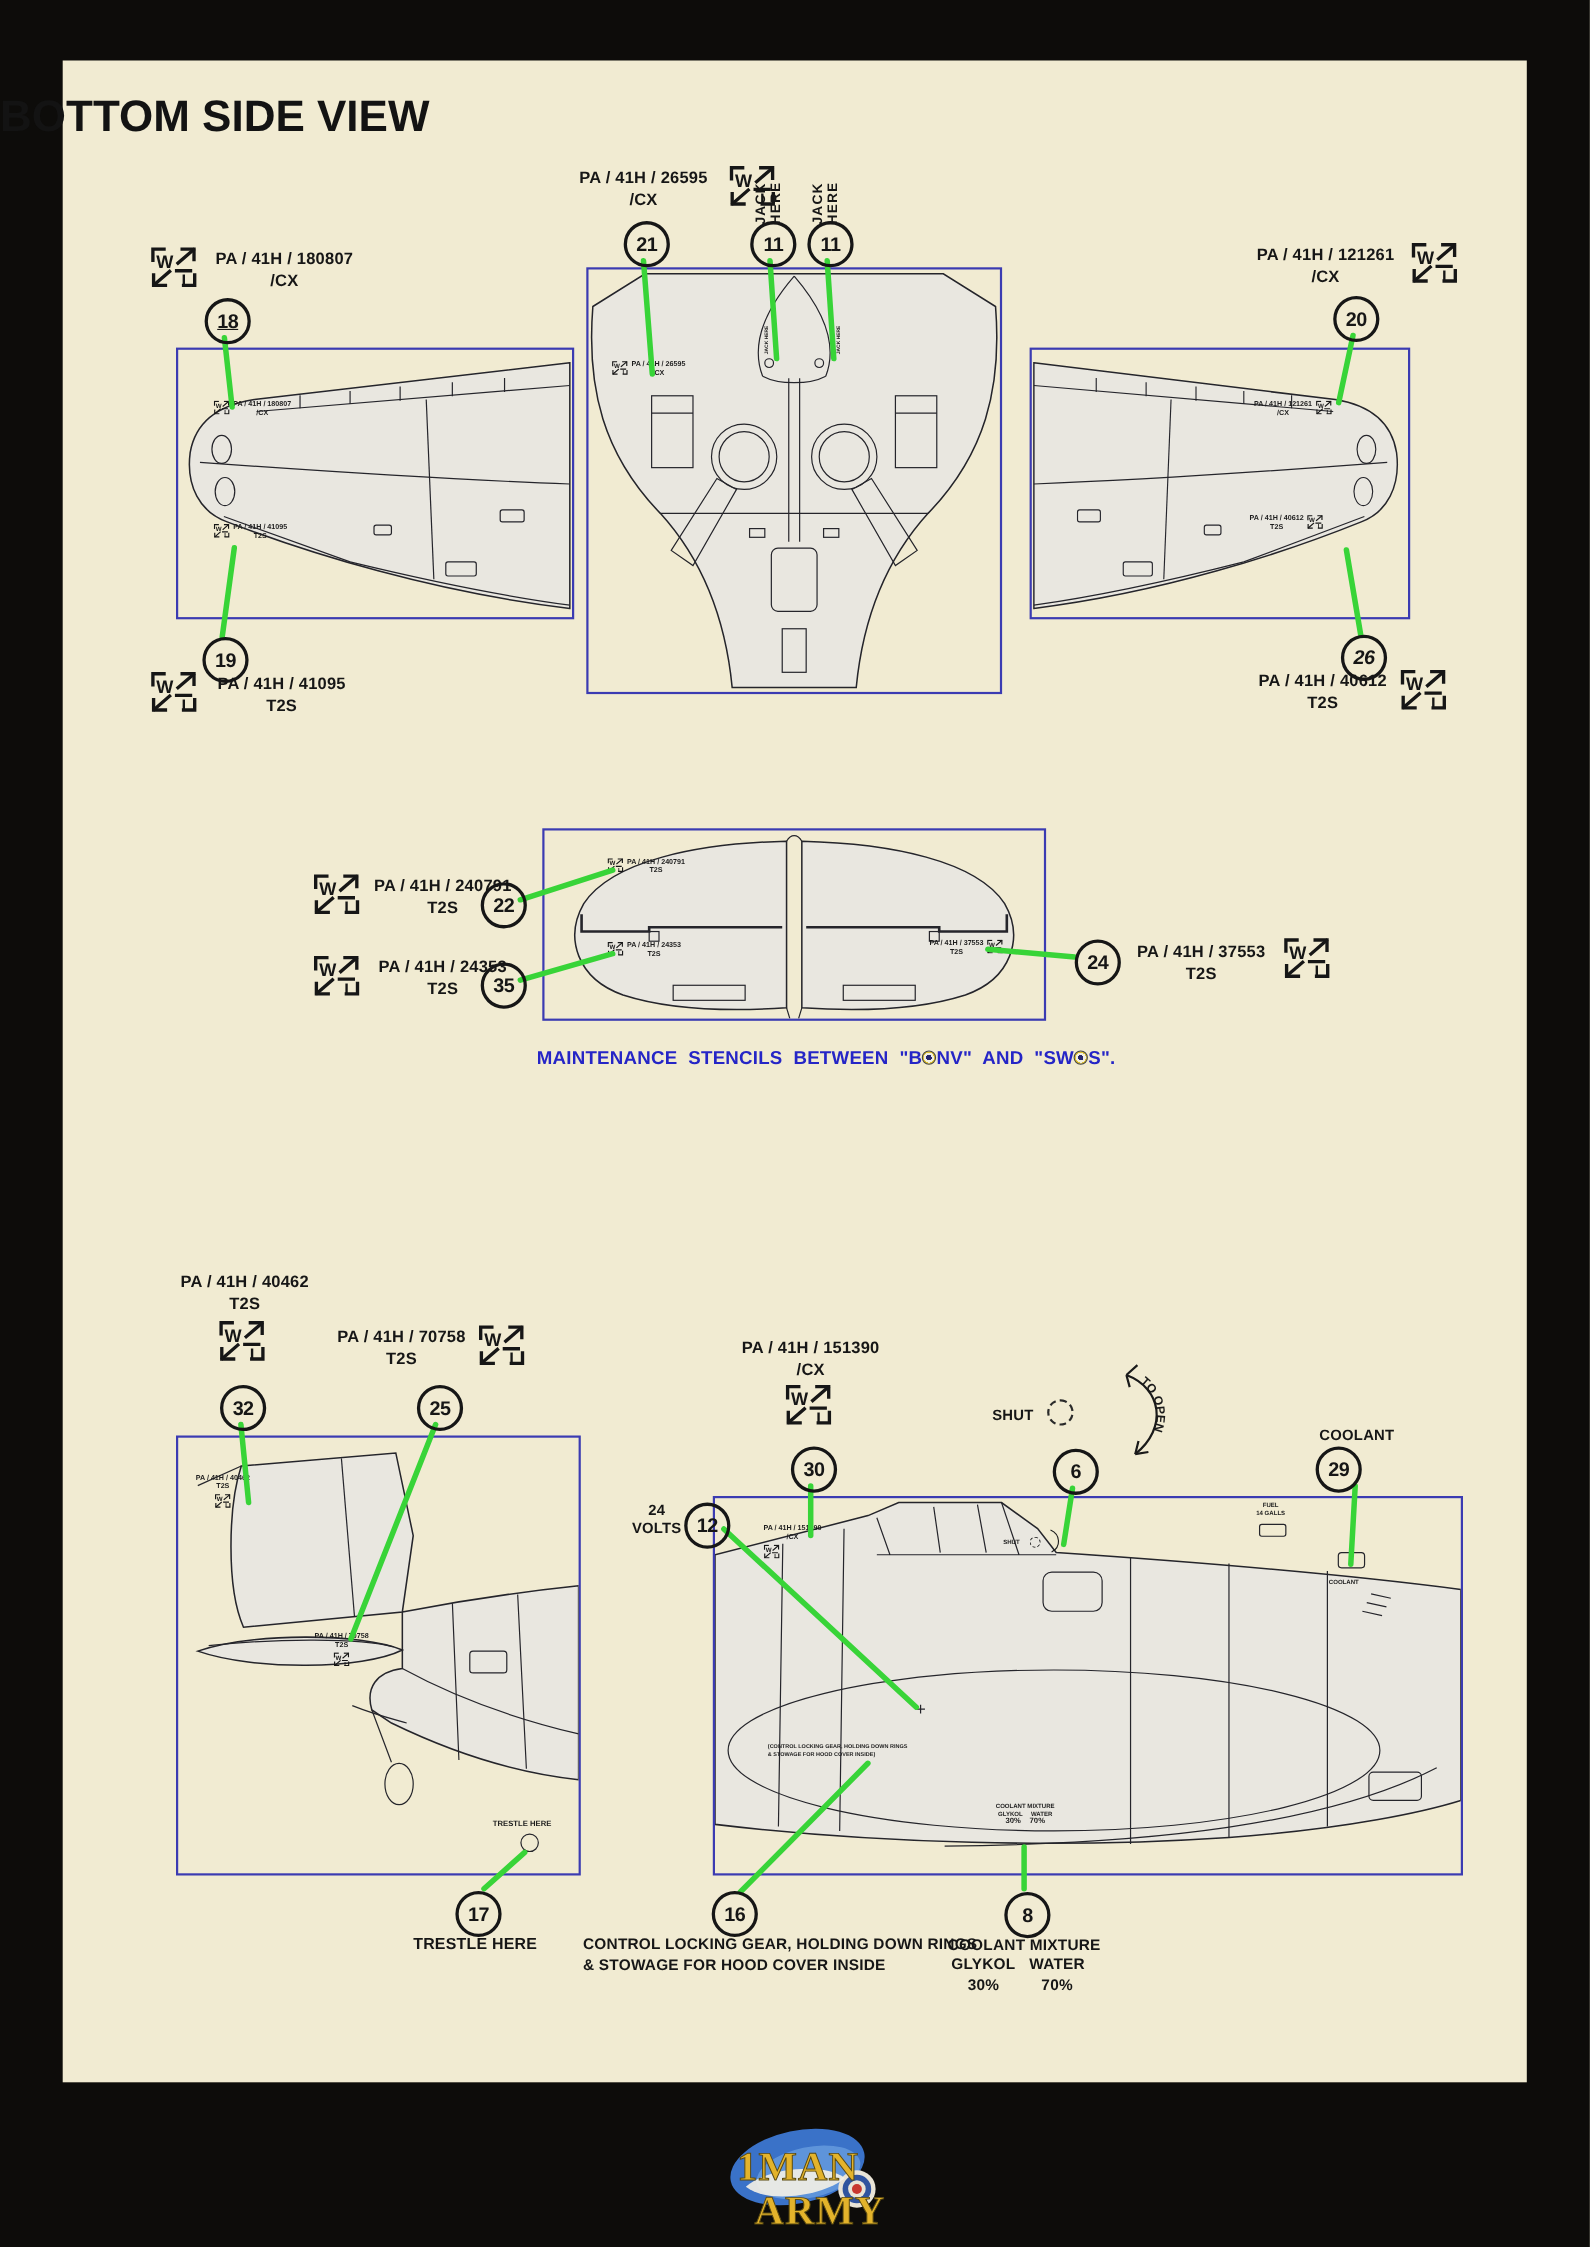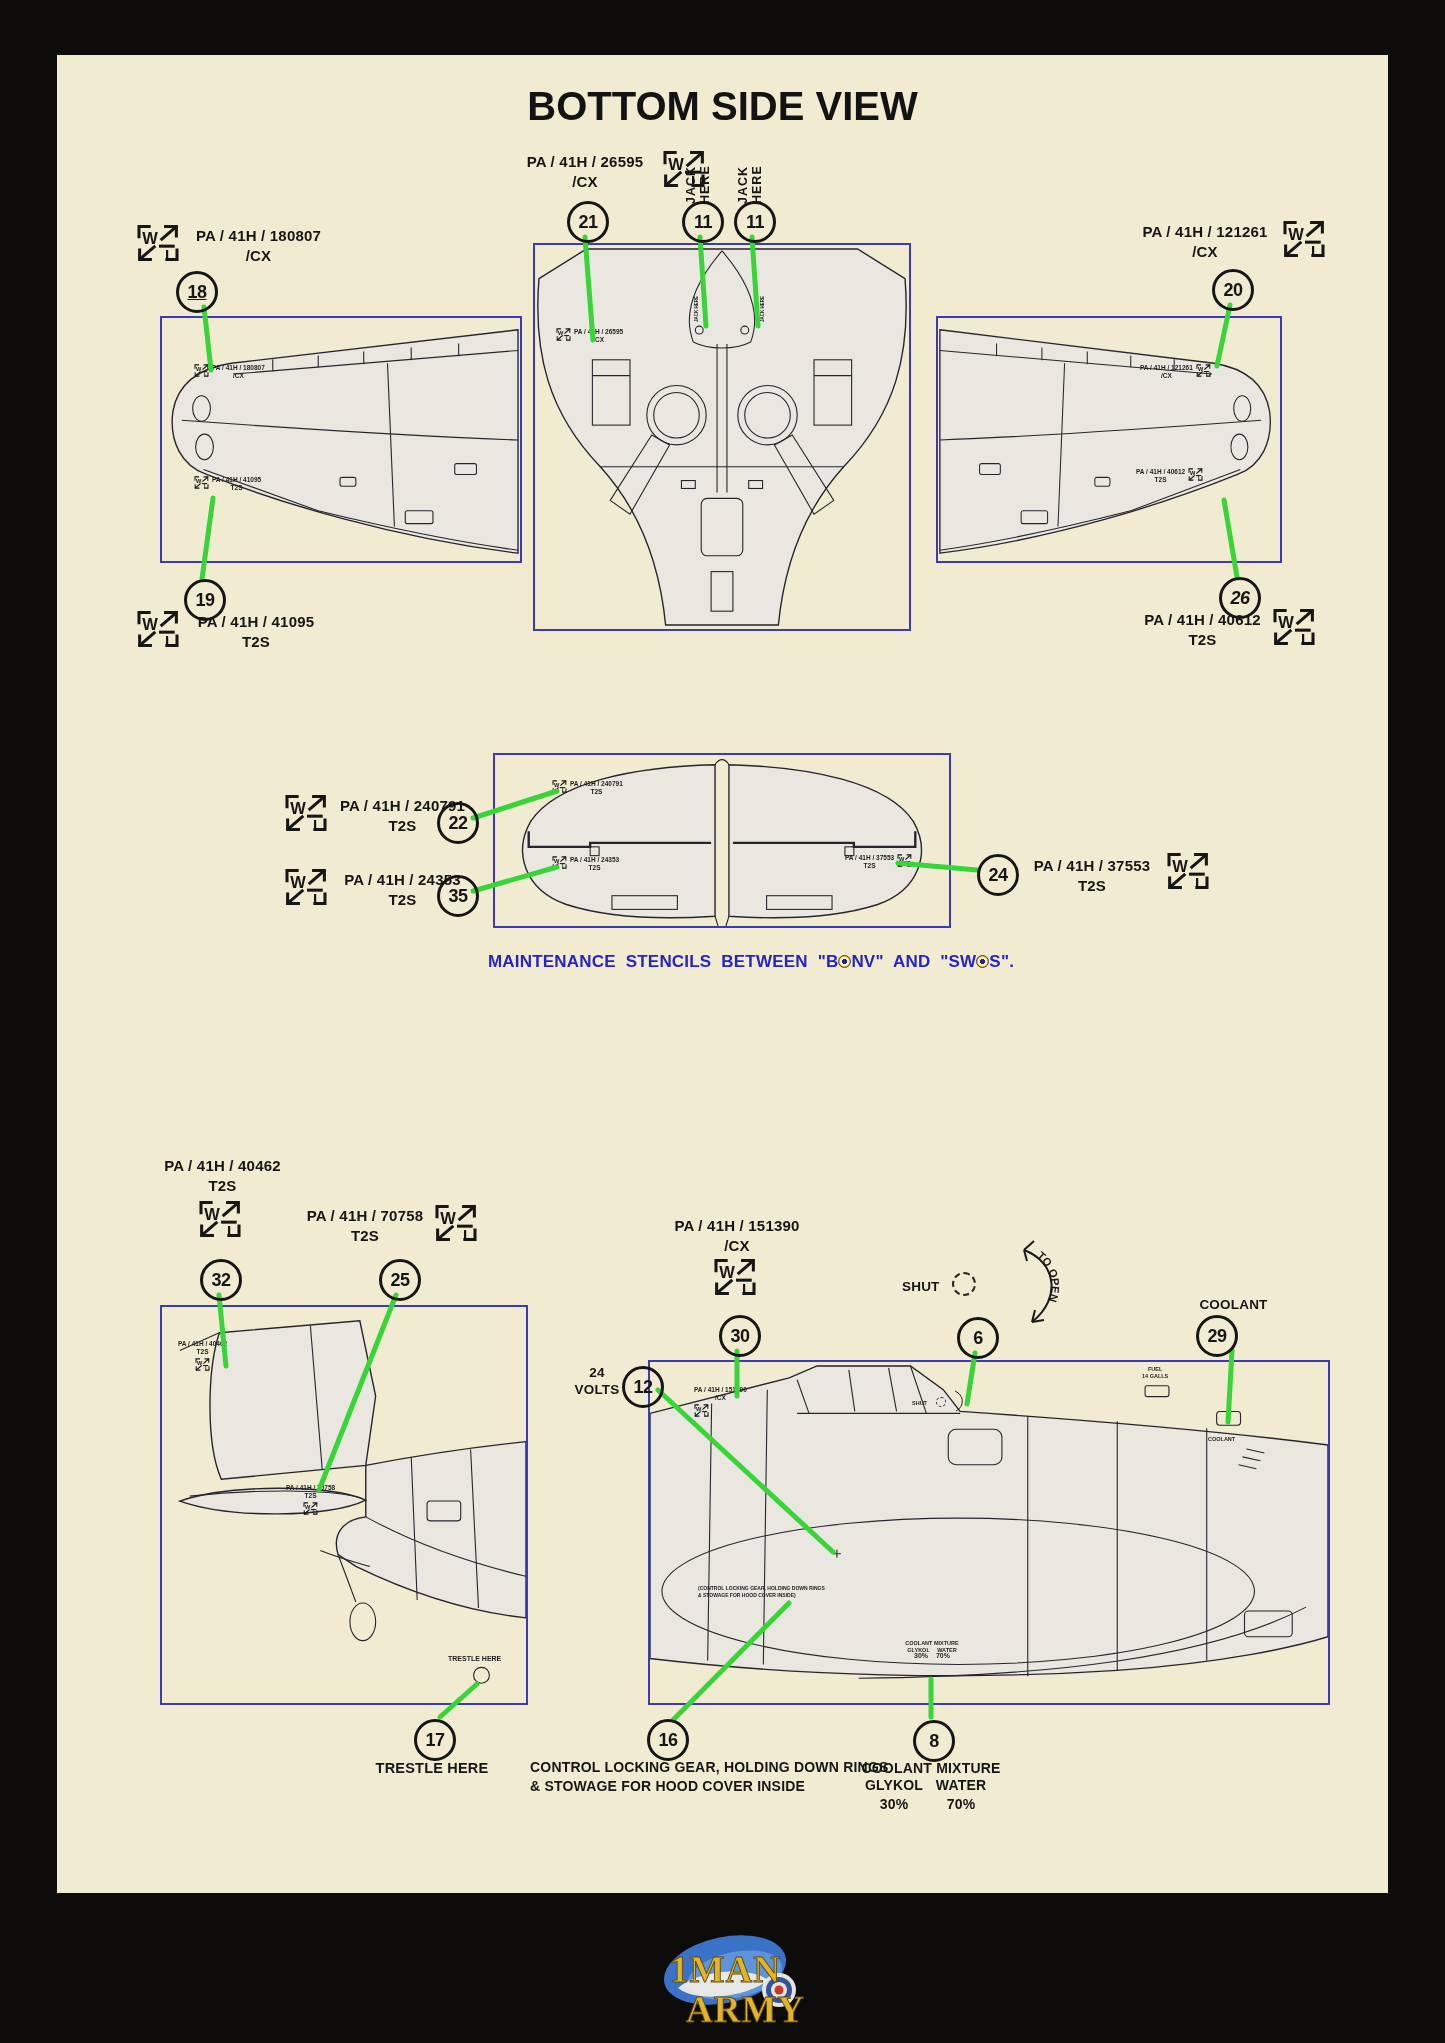--- a/index.html
+++ b/index.html
@@ -1,19 +1,19 @@
 <!DOCTYPE html>
 <html><head>
 <meta charset="utf-8">
 <style>
   html,body{margin:0;padding:0;background:#0d0c0a;}
   .canvas{position:relative;width:1445px;height:2043px;background:#0d0c0a;overflow:hidden;
           font-family:"Liberation Sans",sans-serif;color:#161616;}
   .page{position:absolute;left:57px;top:55px;width:1331px;height:1838px;background:#f1ebd2;}
-  .title{position:absolute;left:0;width:1445px;text-align:center;font-size:40px;font-weight:800;
+  .title{position:absolute;left:0;width:1445px;text-align:left;font-size:40px;font-weight:800;
          letter-spacing:0;color:#131313;margin:0;}
   .bluebox{position:absolute;border:2.5px solid #3b3bb2;box-sizing:border-box;}
   svg.art{position:absolute;left:0;top:0;width:100%;height:100%;}
   .fillshape{fill:#e9e7e0;stroke:#25252b;stroke-width:1.4;}
   .ln{fill:none;stroke:#25252b;stroke-width:1.1;}
   .ln2{fill:none;stroke:#25252b;stroke-width:2.4;}
   .num{position:absolute;width:36px;height:36px;border:3.2px solid #161616;border-radius:50%;
        display:flex;align-items:center;justify-content:center;font-size:18px;font-weight:700;
        letter-spacing:-0.5px;z-index:6;background:transparent;}
   .lbl{position:absolute;font-weight:700;font-size:15px;line-height:20px;text-align:center;
@@ -222,21 +222,21 @@
           <path d="M32 20.5 V28 H24"></path>
           <path d="M19 17.5 H29"></path>
         </g>
         <text x="4.5" y="15.5" font-size="13" font-weight="bold" fill="#161616" font-family="Liberation Sans, sans-serif">W</text>
         <text x="22.5" y="28.5" font-size="12" font-weight="bold" fill="#161616" font-family="Liberation Sans, sans-serif">I</text>
       </svg></span>
   <div class="lbl" style="left:186px;top:226px;width:145px;">
     <span>PA / 41H / 180807</span>
       <span>/CX</span>
   </div>
-  <div class="num" style="left:176px;top:271px;text-decoration:underline;">18</div>
+  <div class="num" style="left:186px;top:271px;text-decoration:underline;">18</div>
 
   <div class="lbl" style="left:515px;top:152px;width:140px;">
     <span>PA / 41H / 26595</span>
       <span>/CX</span>
   </div>
   <span class="mask-icon abs" style="left:662px;top:150px;"><svg viewBox="0 0 34 30" width="100%" height="100%">
         <g fill="none" stroke="#161616" stroke-width="2.4" stroke-linecap="square">
           <path d="M2 10 V2 H10"></path>
           <path d="M20 12 L31 2.5"></path>
           <path d="M31.5 9.5 V2 H23"></path>

